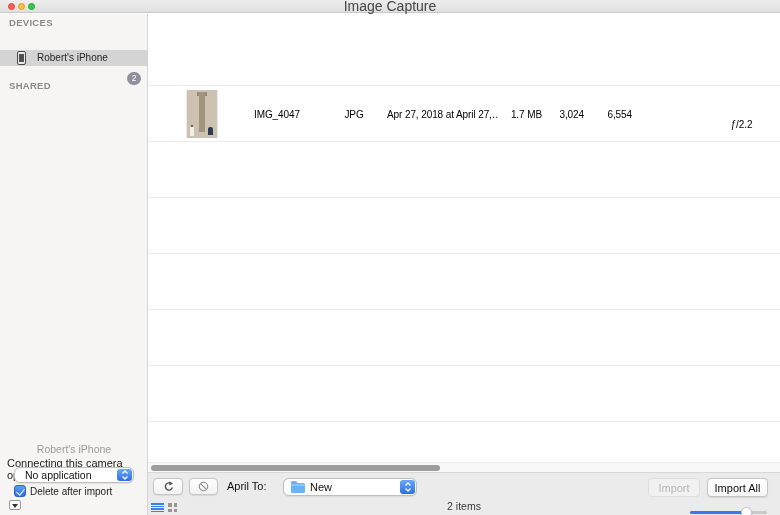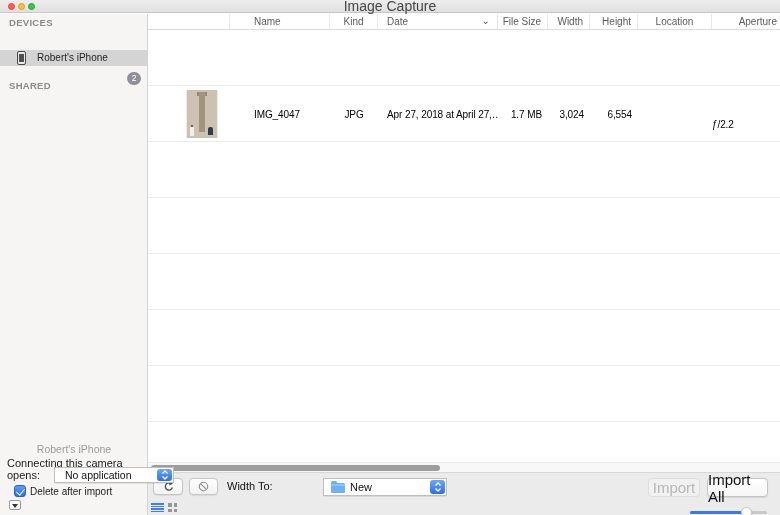--- a/index.html
+++ b/index.html
@@ -33,22 +33,22 @@
 
   .printer-ic { position:absolute; left:13px; top:3px; width:17px; height:11px; }
   .iphone-ic { position:absolute; left:17px; top:1px; width:9px; height:14px;
     border:1px solid #4a4a4a; border-radius:2px; background:#e9e9e9; }
   .iphone-ic::after { content:""; position:absolute; left:1px; right:1px; top:2px; bottom:2px; background:#4f4f4f; }
 
   
   .panel-name { position:absolute; left:0; width:148px; top:429px; text-align:center;
     font-size:10.5px; color:#9b9b9b; }
   .panel-connect { position:absolute; left:7px; top:443px; font-size:11px; color:#1c1c1c; }
-  .popup { position:absolute; background:#fff; border:1px solid #bfbfbf; border-radius:0;
-    box-shadow:0 0.5px 1px rgba(0,0,0,.08);margin-left:40px; }
+  .popup { position:absolute; background:#fff; border:1px solid #bfbfbf; border-radius:6px;
+    box-shadow:0 0.5px 1px rgba(0,0,0,.08); }
   .popup .ptext { position:absolute; left:10px; top:0; bottom:0; display:flex; align-items:center;
     font-size:10.5px; color:#111; white-space:nowrap; }
   .popup .cap { position:absolute; right:1px; top:1px; bottom:1px; width:15px; border-radius:3px;
     background:linear-gradient(#6aa7f8,#2f6ee3); }
   .cap svg { position:absolute; left:50%; top:50%; transform:translate(-50%,-50%); }
   .popup.app { left:14px; top:453px; width:120px; height:16px; }
   .chk-row { position:absolute; left:14px; top:471px; height:13px; }
   .chkbox { position:absolute; left:0; top:0; width:12px; height:12px; border-radius:3px;
     background:linear-gradient(#59a0f7,#2f6ee3); border:1px solid #2a62cf; }
   .chkbox::after { content:""; position:absolute; left:3px; top:1px; width:4px; height:7px;
@@ -73,21 +73,21 @@
 
   .rowsbg { position:absolute; left:148px; top:30px; width:632px; height:432px;
     background:repeating-linear-gradient(to bottom,#fff 0 55px,#ebebeb 55px 56px); }
   .trow { position:absolute; left:148px; width:632px; height:56px; display:grid;
     grid-template-columns:82px 100px 48px 120px 50px 42px 48px 74px 68px; align-items:center;
     font-size:10px; letter-spacing:-0.1px; color:#000; }
   .trow.r1 { top:30px; } .trow.r2 { top:86px; }
   .td { white-space:nowrap; overflow:hidden; }
   .td.l { padding-left:24px; } .td.dl { padding-left:9px; }
   .td.r { text-align:right; padding-right:6px; } .td.c { text-align:center; }
-  .td.ar { text-align:left; padding-right:9px;margin-top:21px; }
+  .td.ar { text-align:center; padding-right:9px;margin-top:21px; }
 
   .thumb1 { margin-left:37px; width:33px; height:52px; background:#1a2742; position:relative; overflow:hidden;
     box-shadow:0 0 0 0.5px #d9d9d9; }
   .thumb1 .smudge { position:absolute; left:6px; top:14px; width:20px; height:16px; border-radius:50%;
     background:radial-gradient(#44598a,#23345c 70%, transparent 75%); opacity:.8; filter:blur(1px); }
   .thumb1 .strip { position:absolute; left:0; right:0; bottom:0; height:10px; background:#f4f4f6; }
   .thumb1 .tline { position:absolute; left:2px; height:1px; width:12px; background:#3d7ef0; }
 
   .thumb2 { margin-left:39px; width:30px; height:48px; background:#cdc2b2; position:relative; overflow:hidden;
     box-shadow:0 0 0 0.5px #d9d9d9; }
@@ -105,29 +105,29 @@
   
   .toolbar { position:absolute; left:148px; top:472px; width:632px; height:43px;
     background:#ebebeb; border-top:1px solid #d8d8d8; }
   .tbtn { position:absolute; top:5px; height:17px; border-radius:4px;
     background:linear-gradient(#fefefe,#f2f2f2); border:1px solid #c6c6c6;
     box-shadow:0 0.5px 1px rgba(0,0,0,.08); display:flex; align-items:center; justify-content:center; }
   .tbtn.rot { left:5px; width:30px; }
   .tbtn.slash { left:41px; width:29px; }
   .importto { position:absolute; left:79px; top:5px; height:17px; line-height:17px;
     font-size:11px; color:#111; }
-  .popup.dest { left:135px; top:5px; width:124px; height:18px; }
+  .popup.dest { left:135px; top:5px; width:134px; height:18px; }
   .popup.dest .ptext { left:26px; font-size:11px; }
   .folder { position:absolute; left:7px; top:4px; width:14px; height:10px; background:#6db0f5;
     border-radius:1.5px; }
   .folder::before { content:""; position:absolute; left:0; top:-2px; width:6px; height:3px;
     background:#6db0f5; border-radius:1.5px 1.5px 0 0; }
   .folder::after { content:""; position:absolute; left:0; top:1px; right:0; height:2px; background:#8ec3f8; }
 
-  .btn { position:absolute; top:5px; height:19px; border-radius:4px; font-size:15px;
+  .btn { position:absolute; top:5px; height:19px; border-radius:4px; font-size:11px;
     display:flex; align-items:center; justify-content:center; }
   .btn.import { left:500px; width:52px; background:#f1f1f1; border:1px solid #dedede; color:#b7b7b7; }
   .btn.importall { left:559px; width:61px; background:linear-gradient(#ffffff,#f6f6f6);
     border:1px solid #c4c4c4; color:#111; box-shadow:0 0.5px 1px rgba(0,0,0,.1); }
 
   
   .listview { position:absolute; left:3px; top:30px; width:13px; height:9px; }
   .listview i { display:block; height:1.5px; margin-bottom:1px; background:#3d7ef0; }
   .gridview { position:absolute; left:20px; top:30px; width:9px; height:9px;
     display:grid; grid-template-columns:3.5px 3.5px; grid-template-rows:3.5px 3.5px; gap:2px; }
@@ -180,31 +180,20 @@
     </div>
 
     <div class="chk-row">
       <span class="chkbox"></span>
       <span class="chk-lbl">Delete after import</span>
     </div>
 
     <div class="disclosure"></div>
   </div>
 
-  <div class="thead">
-    <div class="th"></div>
-    <div class="th l">Name</div>
-    <div class="th c">Kind</div>
-    <div class="th dl"><span>Date</span><span class="sortglyph">⌄</span></div>
-    <div class="th r">File Size</div>
-    <div class="th r">Width</div>
-    <div class="th r">Height</div>
-    <div class="th c">Location</div>
-    <div class="th ar">Aperture</div>
-  </div>
 
   <div class="rowsbg"></div>
 
 
   <div class="trow r2">
     <div class="td">
       <div class="thumb2">
         <div class="colcap"></div>
         <div class="col"></div>
         <div class="fighead"></div>
@@ -232,21 +221,21 @@
         <path d="M12.5 4.5 A5.2 5.2 0 1 0 13.6 9.5" fill="none" stroke="#555" stroke-width="2"></path>
         <path d="M9.2 0.5 L14.5 3.6 L9.2 6.6 Z" fill="#555"></path>
       </svg>
     </div>
     <div class="tbtn slash">
       <svg width="11" height="11" viewBox="0 0 12 12">
         <circle cx="6" cy="6" r="4.6" fill="none" stroke="#8e8e8e" stroke-width="1.2"></circle>
         <line x1="2.8" y1="2.8" x2="9.2" y2="9.2" stroke="#8e8e8e" stroke-width="1.2"></line>
       </svg>
     </div>
-    <div class="importto">Width To:</div>
+    <div class="importto">April To:</div>
     <div class="popup dest">
       <span class="folder"></span>
       <span class="ptext">New</span>
       <span class="cap">
         <svg width="8" height="10" viewBox="0 0 8 10">
           <polyline points="1.5,3.5 4,1 6.5,3.5" fill="none" stroke="#fff" stroke-width="1.3"></polyline>
           <polyline points="1.5,6.5 4,9 6.5,6.5" fill="none" stroke="#fff" stroke-width="1.3"></polyline>
         </svg>
       </span>
     </div>
@@ -258,20 +247,21 @@
         <i></i>
         <i></i>
         <i></i>
       </div>
     <div class="gridview">
         <i></i>
         <i></i>
         <i></i>
         <i></i>
       </div>
+    <div class="items">2 items</div>
     <div class="slider">
       <div class="track"></div>
       <div class="fill"></div>
       <div class="knob"></div>
     </div>
   </div>
 
 </div>
 
 </body></html>

